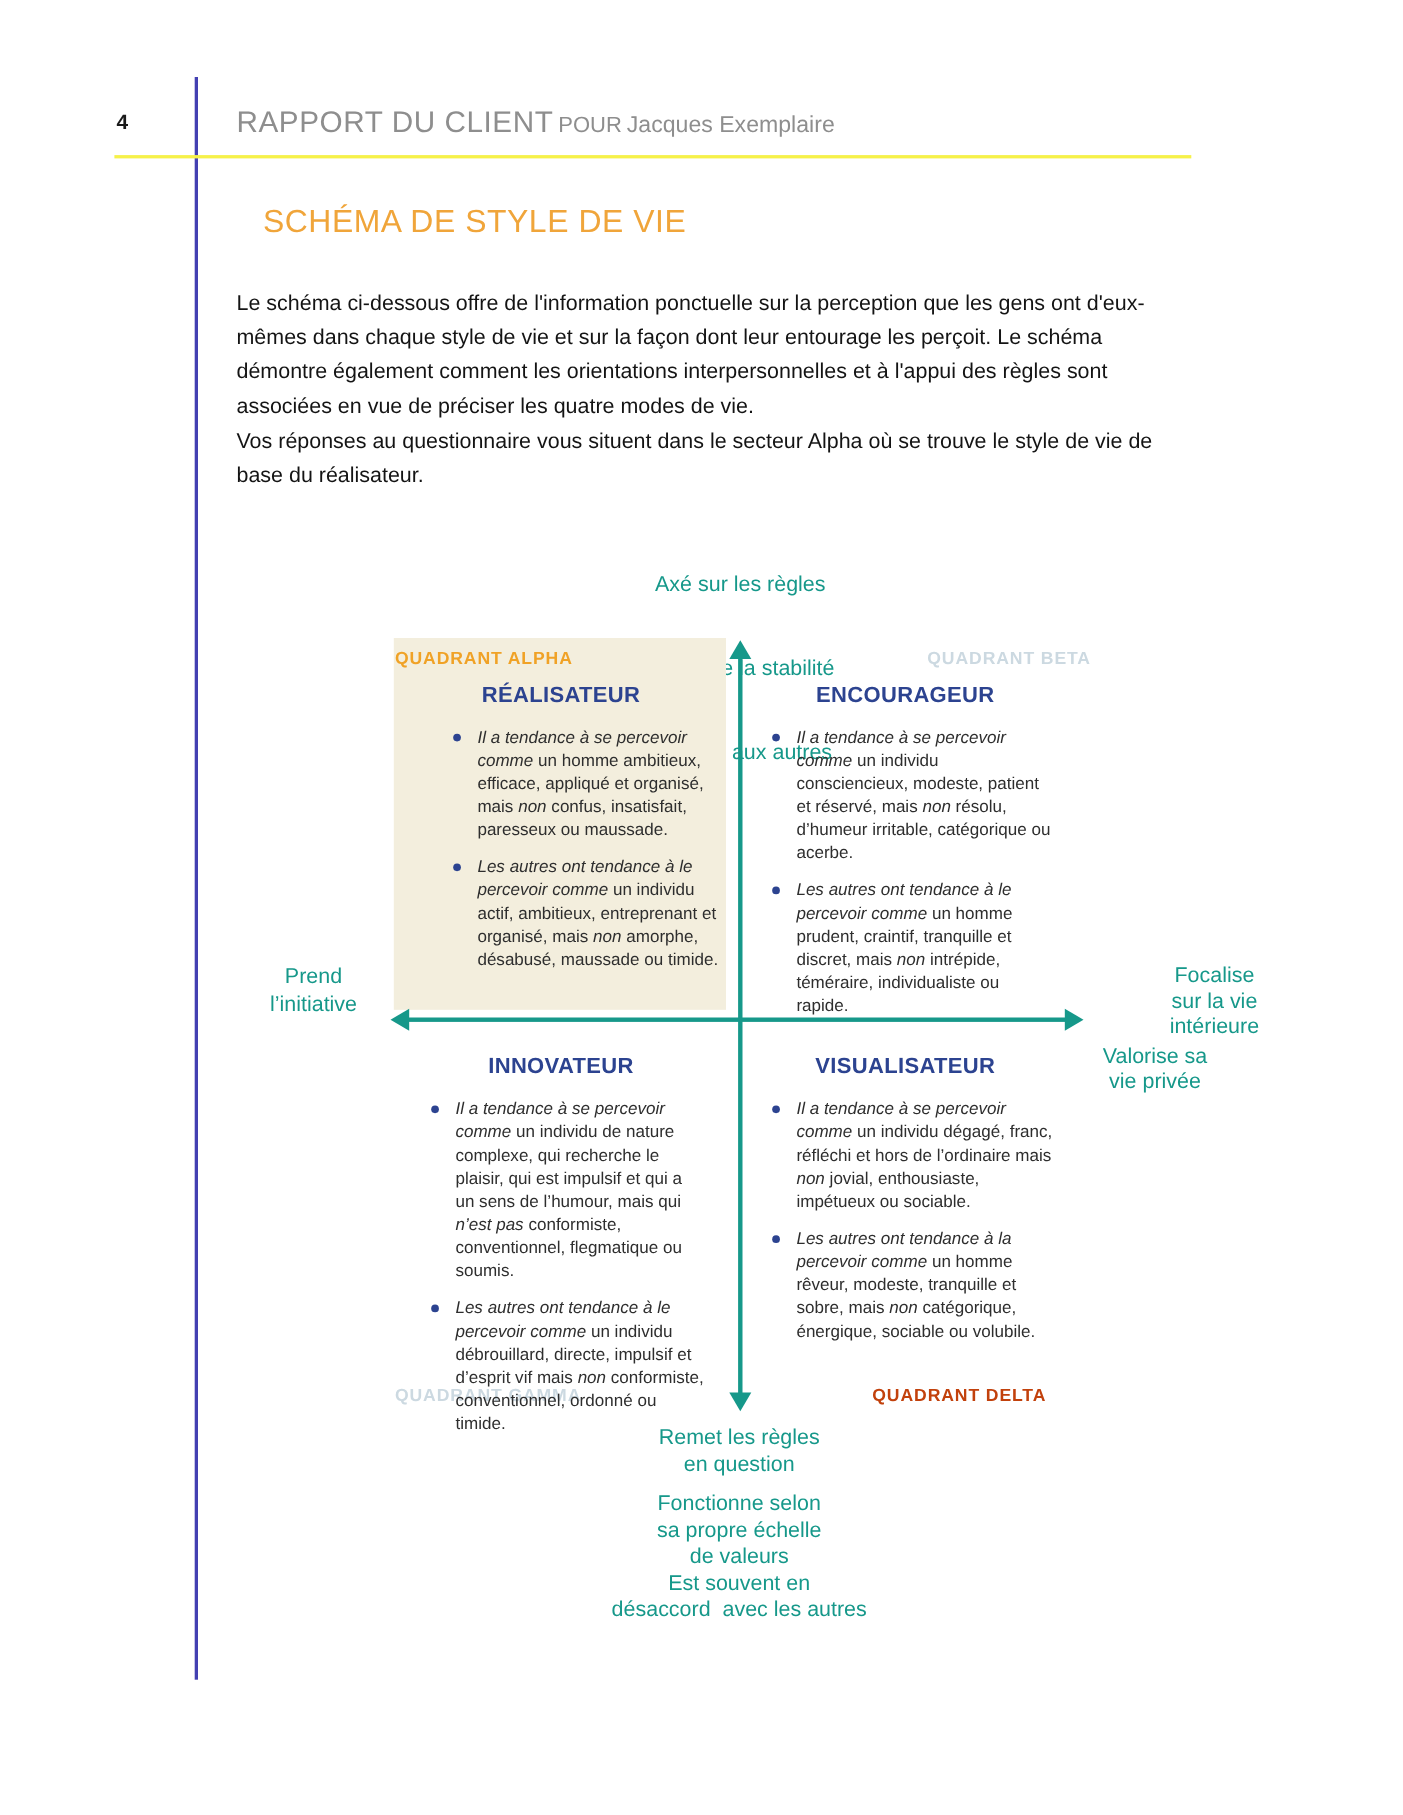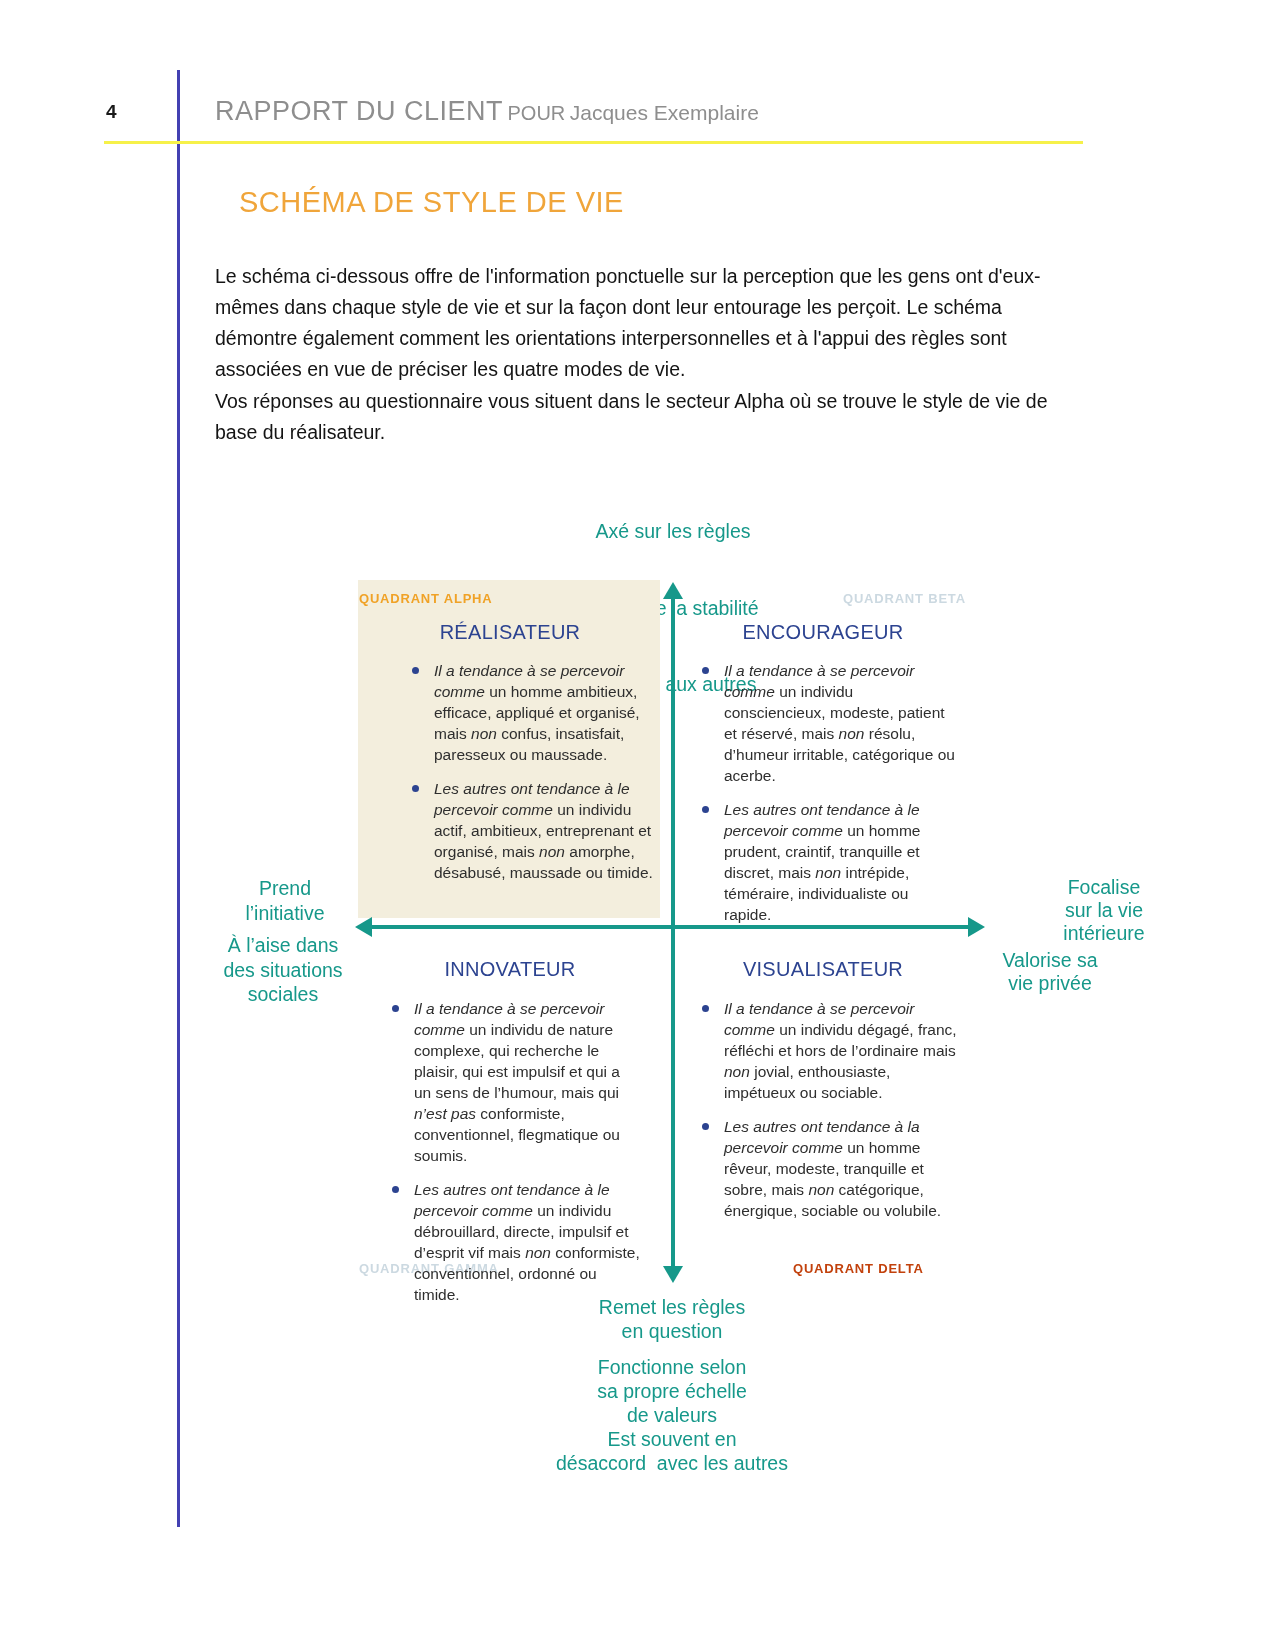--- a/index.html
+++ b/index.html
@@ -35,26 +35,26 @@
   .ar-1{left:1037px;top:876px;}
   .ar-2{left:983px;top:949px;}
   .alpha-box{position:absolute;left:358px;top:580px;width:302px;height:338px;background:#f3eedd;}
   .axis-line-v{position:absolute;left:671px;top:597px;width:4px;height:671px;background:#16988a;}
   .axis-line-h{position:absolute;left:371px;top:925px;width:598px;height:4px;background:#16988a;}
   .ah{position:absolute;width:0;height:0;}
   .ah-up{left:663px;top:582px;border-left:10px solid transparent;border-right:10px solid transparent;border-bottom:17px solid #16988a;}
   .ah-down{left:663px;top:1266px;border-left:10px solid transparent;border-right:10px solid transparent;border-top:17px solid #16988a;}
   .ah-left{left:355px;top:917px;border-top:10px solid transparent;border-bottom:10px solid transparent;border-right:17px solid #16988a;}
   .ah-right{left:968px;top:917px;border-top:10px solid transparent;border-bottom:10px solid transparent;border-left:17px solid #16988a;}
-  .q-label{position:absolute;font-size:13px;font-weight:bold;letter-spacing:0.8px;white-space:nowrap;}
+  .q-label{position:absolute;font-size:16px;font-weight:bold;letter-spacing:0.8px;white-space:nowrap;}
   .q-label-alpha{left:359px;top:591px;color:#f0a226;}
   .q-label-beta{left:843px;top:591px;color:#ccd9e1;}
   .q-label-gamma{left:359px;top:1261px;color:#ccd9e1;}
   .q-label-delta{left:793px;top:1261px;color:#c2410c;}
-  .q-title{position:absolute;width:250px;text-align:center;font-size:20px;font-weight:normal;letter-spacing:0.3px;color:#2c4390;}
+  .q-title{position:absolute;width:250px;text-align:center;font-size:20px;font-weight:bold;letter-spacing:0.3px;color:#2c4390;}
   .q-title-alpha{left:385px;top:621px;}
   .q-title-beta{left:698px;top:621px;}
   .q-title-gamma{left:385px;top:958px;}
   .q-title-delta{left:698px;top:958px;}
   .q-bullets{position:absolute;margin:0;padding:0;list-style:none;font-size:15.5px;line-height:21px;color:#2e2e2e;}
   .q-bullets li{position:relative;padding-left:31px;margin-bottom:13px;}
   .q-bullets li::before{content:"";position:absolute;left:9px;top:7px;width:7px;height:7px;border-radius:50%;background:#2c4390;}
   .q-bullets i{font-style:italic;}
   .q-bullets-alpha{left:403px;top:660px;width:257px;}
   .q-bullets-beta{left:693px;top:660px;width:264px;}
@@ -116,23 +116,20 @@
     <li><i>Il a tendance à se percevoir comme</i><span> un individu de nature complexe, qui recherche le plaisir, qui est impulsif et qui a un sens de l’humour, mais qui </span><i>n’est pas</i><span> conformiste, conventionnel, flegmatique ou soumis.</span></li>
     <li><i>Les autres ont tendance à le percevoir comme</i><span> un individu débrouillard, directe, impulsif et d’esprit vif mais </span><i>non</i><span> conformiste, conventionnel, ordonné ou timide.</span></li>
   </ul>
   <ul class="q-bullets q-bullets-delta">
     <li><i>Il a tendance à se percevoir comme</i><span> un individu dégagé, franc, réfléchi et hors de l’ordinaire mais </span><i>non</i><span> jovial, enthousiaste, impétueux ou sociable.</span></li>
     <li><i>Les autres ont tendance à la percevoir comme</i><span> un homme rêveur, modeste, tranquille et sobre, mais </span><i>non</i><span> catégorique, énergique, sociable ou volubile.</span></li>
   </ul>
 
   <div class="axis-label axis-left al-1">Prend
 l’initiative</div>
-  <div class="axis-label axis-left al-2">À l’aise dans
-des situations
-sociales</div>
   <div class="axis-label axis-right ar-1">Focalise
 sur la vie
 intérieure</div>
   <div class="axis-label axis-right ar-2">Valorise sa
 vie privée</div>
 
   <div class="axis-label axis-bottom ab-1">Remet les règles
 en question</div>
   <div class="axis-label axis-bottom ab-2">Fonctionne selon
 sa propre échelle

